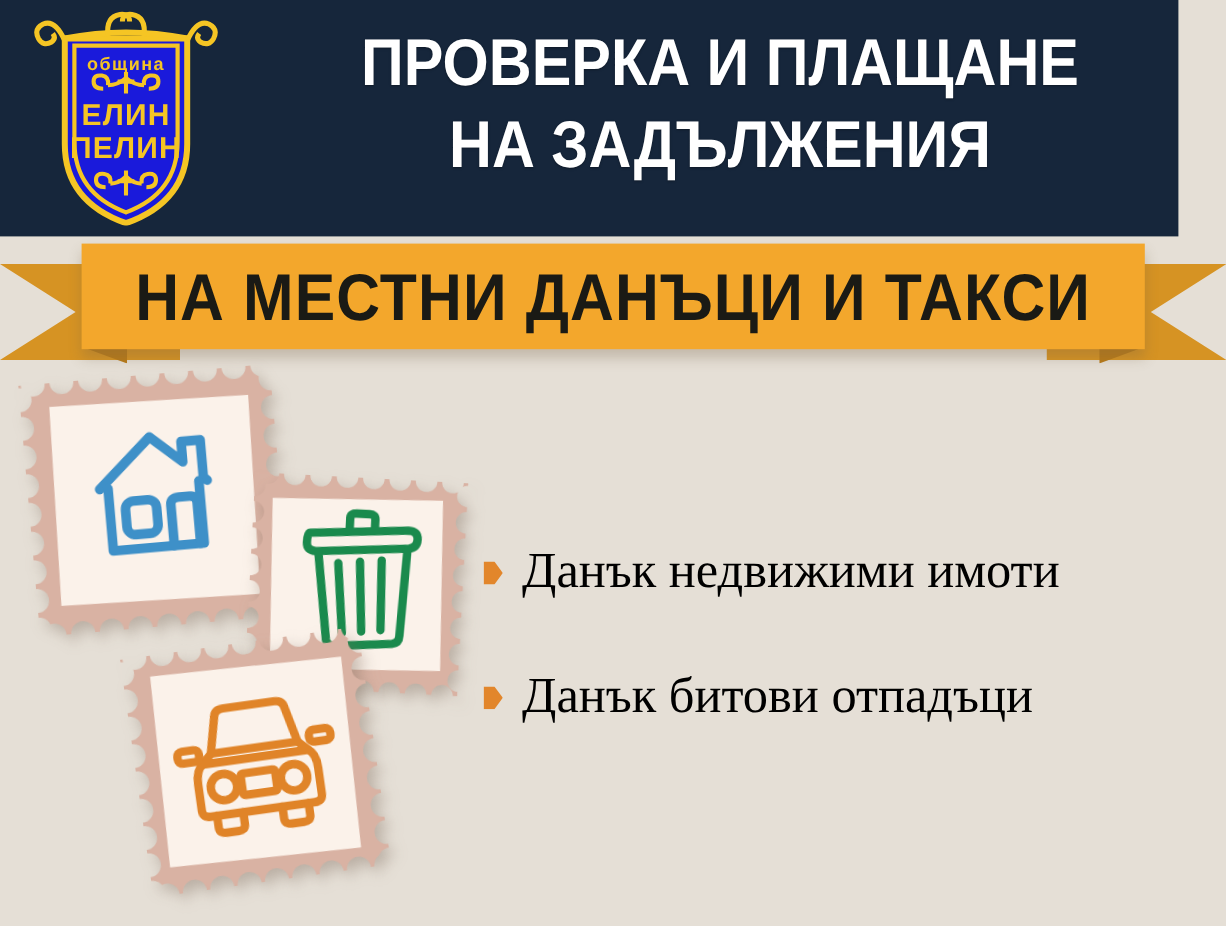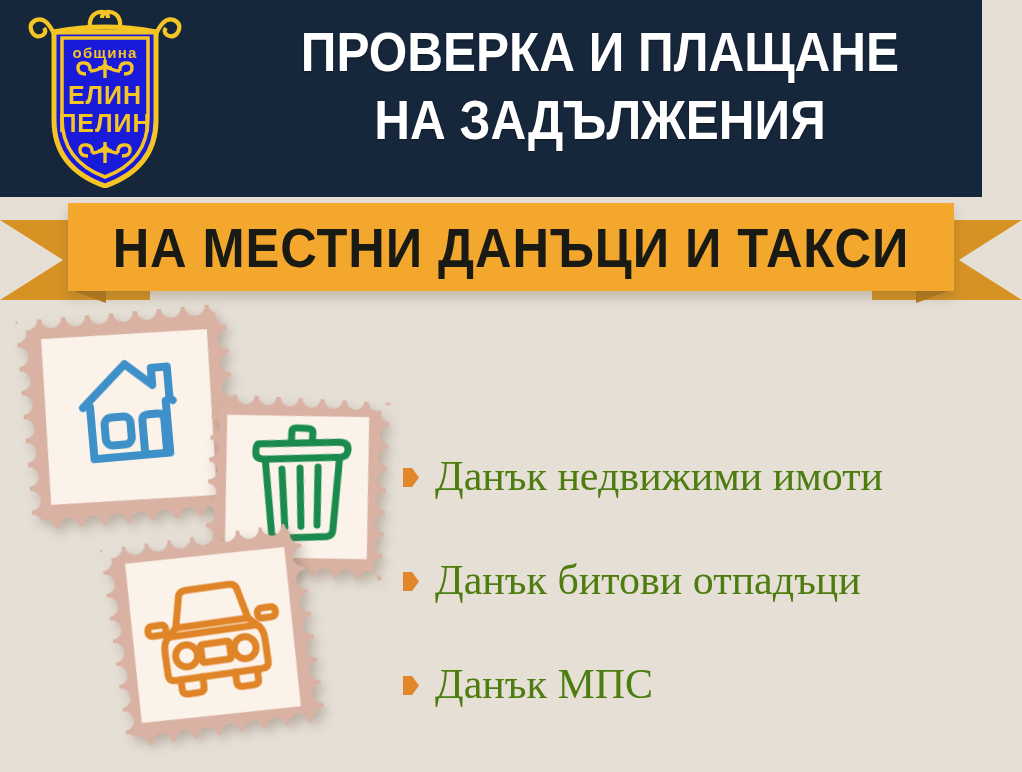--- a/index.html
+++ b/index.html
@@ -134,21 +134,21 @@
     height: 104px;
   }
   .bullet {
     flex: 0 0 auto;
     width: 16px;
     height: 19px;
     margin-right: 16px;
     margin-top: 2px;
   }
   .item-label {
-    color: #4d7c0f;
+    color: #000000;
     font-family: "Liberation Serif", serif;
     font-size: 42px;
     line-height: 46px;
     white-space: nowrap;
   }
 </style>
 </head>
 <body>
 
 <div id="page">
@@ -390,22 +390,16 @@
       <span class="item-label">Данък недвижими имоти</span>
     </div>
 
     <div class="list-item">
       <svg class="bullet" viewBox="0 0 16 19">
         <path d="M0 0 L9 0 L16 9.5 L9 19 L0 19 Z" fill="#E2862B"></path>
       </svg>
       <span class="item-label">Данък битови отпадъци</span>
     </div>
 
-    <div class="list-item">
-      <svg class="bullet" viewBox="0 0 16 19">
-        <path d="M0 0 L9 0 L16 9.5 L9 19 L0 19 Z" fill="#E2862B"></path>
-      </svg>
-      <span class="item-label">Данък МПС</span>
-    </div>
 
   </div>
 
 </div>
 
 </body></html>

